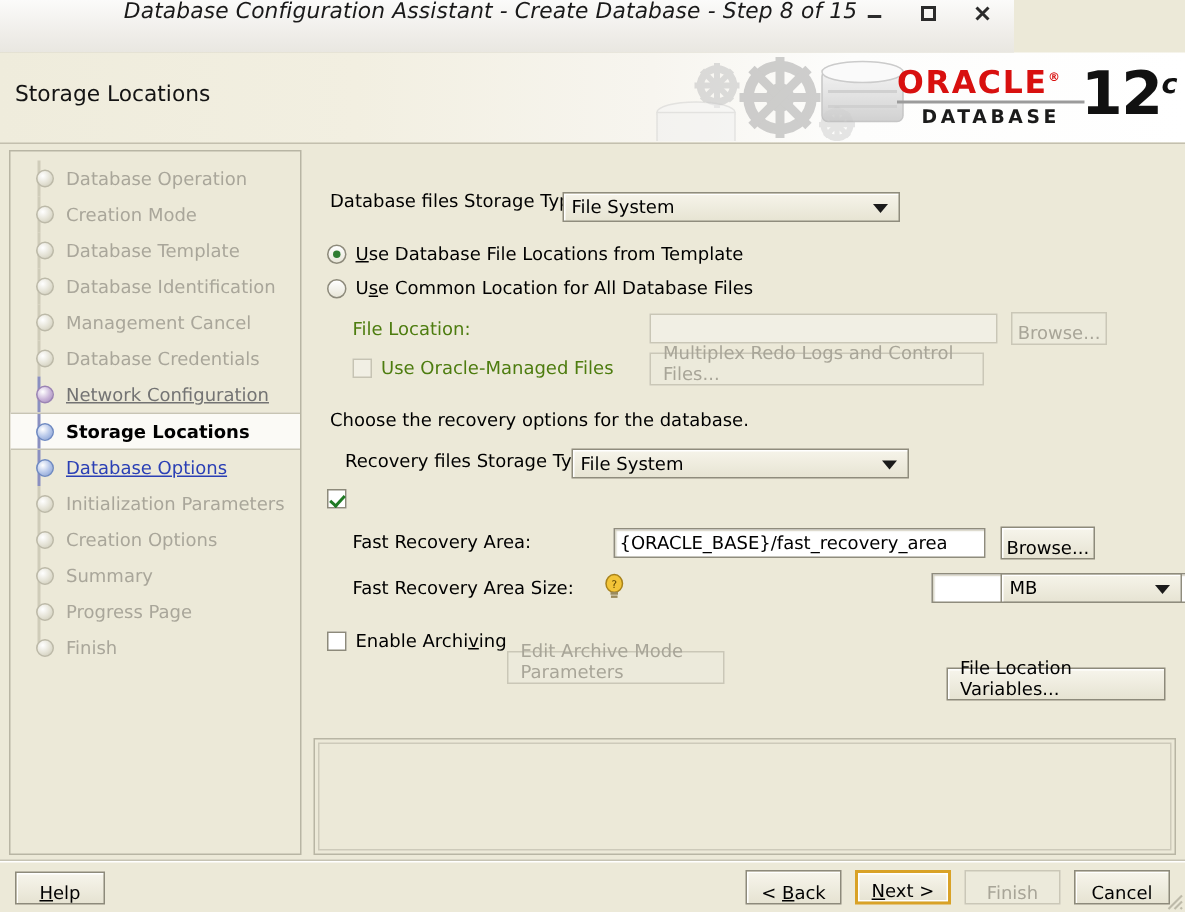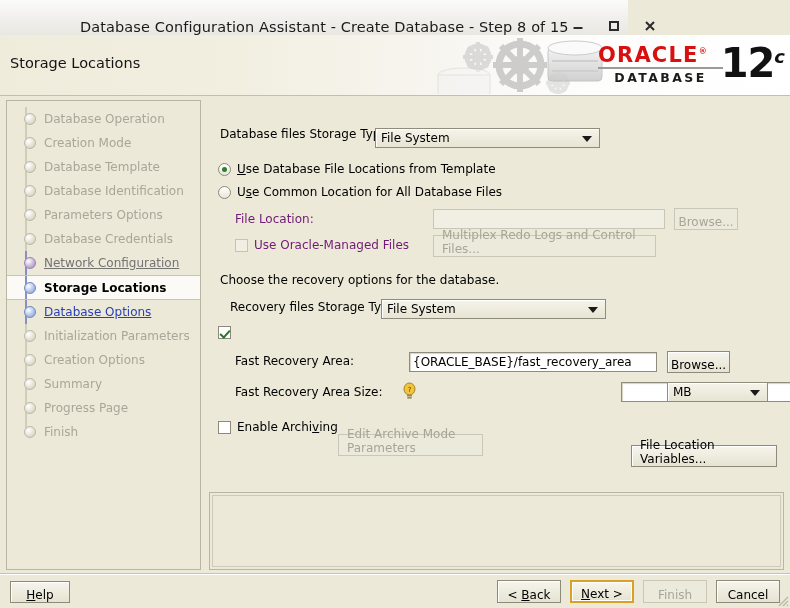--- a/index.html
+++ b/index.html
@@ -16,24 +16,24 @@
   .window {
     position: relative;
     width: 790px; height: 608px;
     background: #ece9d8;
     box-sizing: border-box;
   }
 
   
   .titlebar {
     position: absolute; left: 0; top: 0;
-    width: 628px; height: 35px;
+    width: 676px; height: 35px;
     background: linear-gradient(#fbfbfa, #f0eeea 60%, #e9e7e1);
     border-bottom: 1px solid #c9c5b8;
-    display: flex; align-items: flex-end;
+    display: flex; align-items: flex-start; font-style: italic;
   }
   .titlebar-text {
     flex: 1;
     text-align: center;
     font-size: 14.5px;
     color: #1a1a1a;
     letter-spacing: .1px;
     padding-left: 80px;
     white-space: nowrap;
   }
@@ -142,21 +142,21 @@
   .step.link .step-label { color: #2a3fb5; text-decoration: underline; }
 
   
   .main {
     position: absolute; left: 207px; top: 100px;
     width: 577px; height: 385px;
     background: #ece9d8;
   }
   .row { position: absolute; display: flex; align-items: center; white-space: nowrap; }
   .lbl { font-size: 12px; color: #000; }
-  .lbl.dim { color: #701a75; }
+  .lbl.dim { color: #4d7c0f; }
 
   
   .combo {
     height: 20px;
     background: linear-gradient(#f6f4ea, #e7e4d3);
     border: 1px solid #8f8c7d;
     box-shadow: inset 1px 1px 0 #ffffff;
     display: flex; align-items: center;
     font-size: 12px;
     padding-left: 5px;
@@ -393,21 +393,21 @@
       <div class="step-label">Database Template</div>
     </div>
     <div class="step done">
       <div class="rail"></div>
       <div class="bullet"></div>
       <div class="step-label">Database Identification</div>
     </div>
     <div class="step done">
       <div class="rail"></div>
       <div class="bullet"></div>
-      <div class="step-label">Parameters Options</div>
+      <div class="step-label">Management Cancel</div>
     </div>
     <div class="step done">
       <div class="rail"></div>
       <div class="bullet"></div>
       <div class="step-label">Database Credentials</div>
     </div>
     <div class="step visited link-rail">
       <div class="rail"></div>
       <div class="bullet"></div>
       <div class="step-label">Network Configuration</div>
@@ -525,21 +525,21 @@
       </svg>
     </div>
     <div class="tfield num" style="position:absolute; left:414px; top:282px; width:0;"></div>
     <div style="position:absolute; left:414px; top:382px;"></div>
     <div style="position:absolute; left:414px; top:282px; display:flex; align-items:center;">
       <div class="tfield num" style="width:228px;">
         
       </div>
 
     </div>
-    <div class="combo" style="position:absolute; left:460px; top:282px; width:101px;">
+    <div class="combo" style="position:absolute; left:460px; top:282px; width:121px;">
       <span>MB</span>
       <span class="arrow"></span>
     </div>
 
     <div class="row" style="left:11px; top:320px;">
       <span class="cbox"></span>
       <span class="lbl">Enable Archi<u>v</u>ing</span>
     </div>
     <div class="btn disabled" style="position:absolute; left:131px; top:334px; width:145px;">
       <span>Edit Archive Mode Parameters</span>

